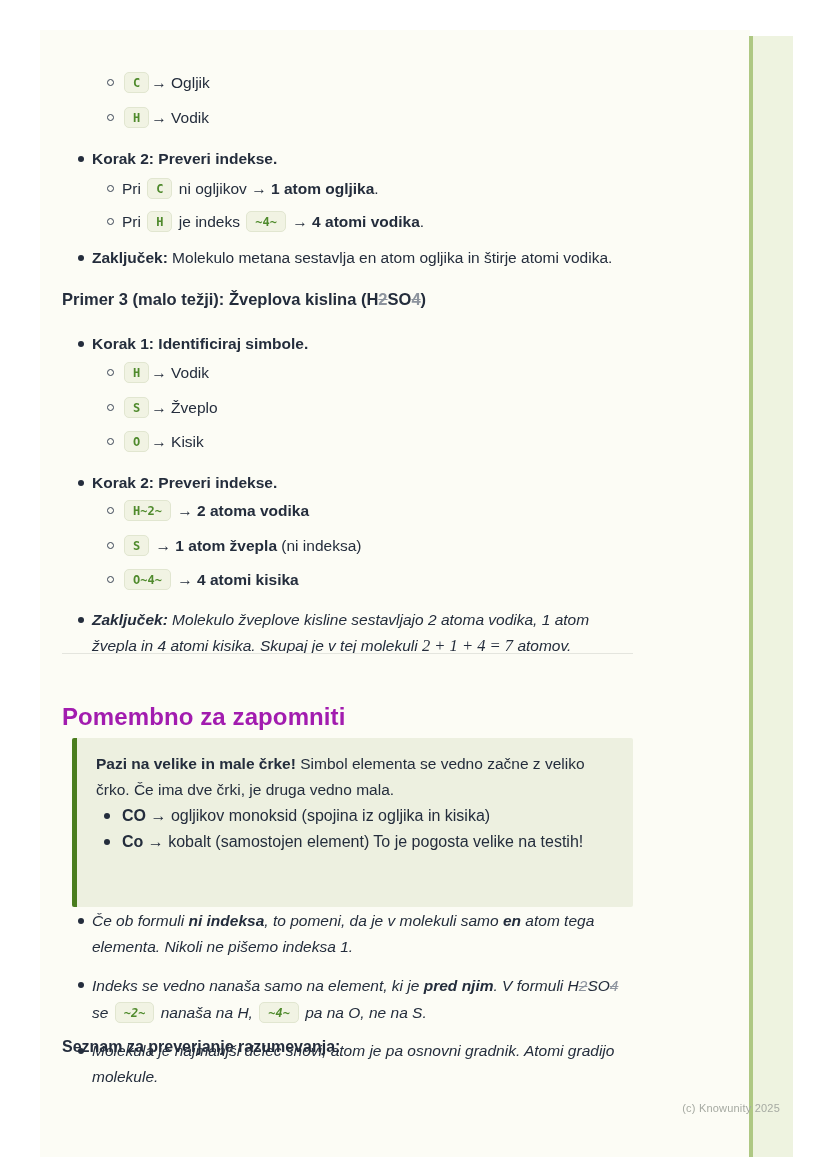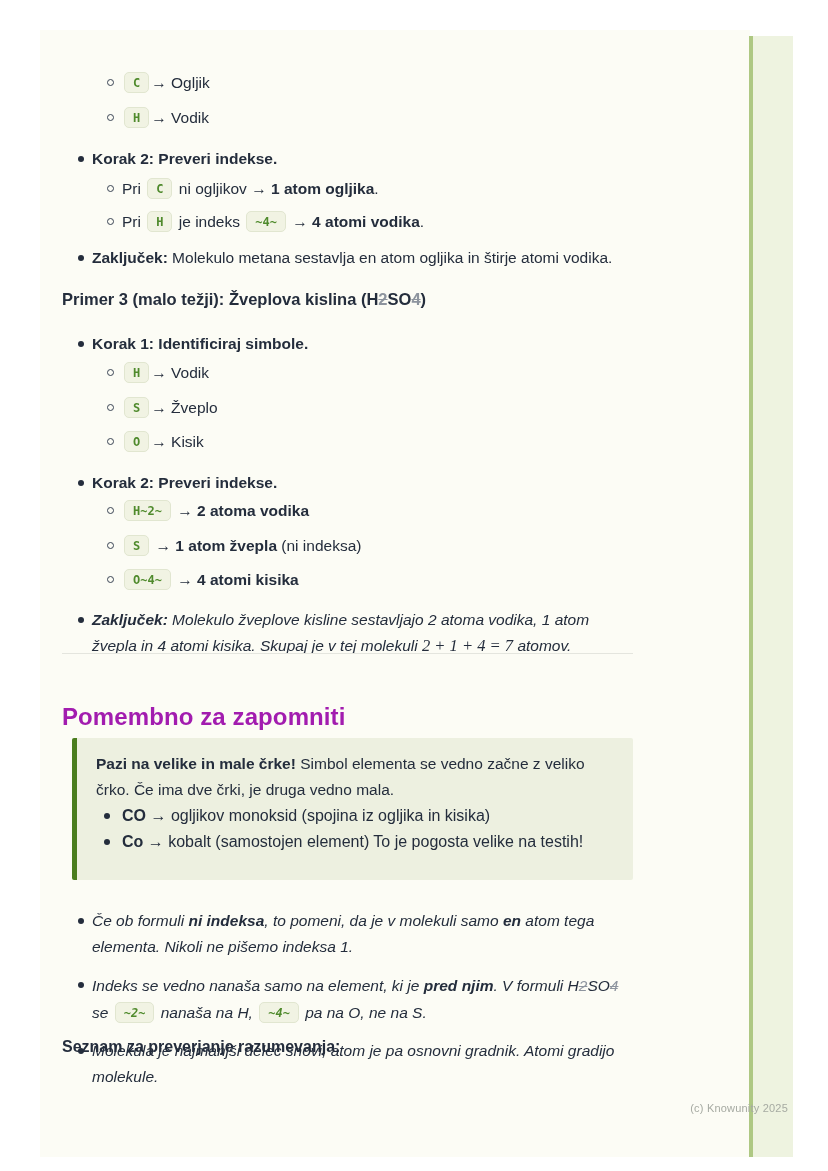--- a/index.html
+++ b/index.html
@@ -40,29 +40,29 @@
   }
   .strike{color:#8d949e;text-decoration:line-through;}
   .math{font-family:"Liberation Serif", serif;font-size:16.5px;}
   .h3{position:absolute;left:0;font-size:16.5px;font-weight:700;line-height:25px;}
   .hr{position:absolute;left:0;width:100%;height:0;border-top:1.5px solid #e4e5de;}
   .h2{
     position:absolute;left:0;font-size:24px;font-weight:700;line-height:30px;
     color:#a21caf;letter-spacing:0.1px;
   }
   .callout{
-    position:absolute;left:10px;width:561px;height:142px;box-sizing:border-box;
+    position:absolute;left:10px;width:561px;height:169px;box-sizing:border-box;
     background:#edf0e0;border-left:5px solid #4a7d1e;border-radius:2px;
     padding:13px 24px 0 19px;
   }
   .callout .lead{font-size:15.5px;line-height:26px;}
   .callout .citem{position:relative;padding-left:26px;font-size:16px;line-height:26px;}
   .callout .citem .disc{left:8px;top:10px;}
   .watermark{
-    position:absolute;top:1102px;right:40px;z-index:5;
+    position:absolute;top:1102px;right:48px;z-index:5;
     font-size:11px;color:#a6aaa2;letter-spacing:0.2px;text-align:right;
   }
 </style>
 </head>
 <body>
 
 <div class="page">
   <div class="content">
 
     <div class="row nested" style="top:40px">

